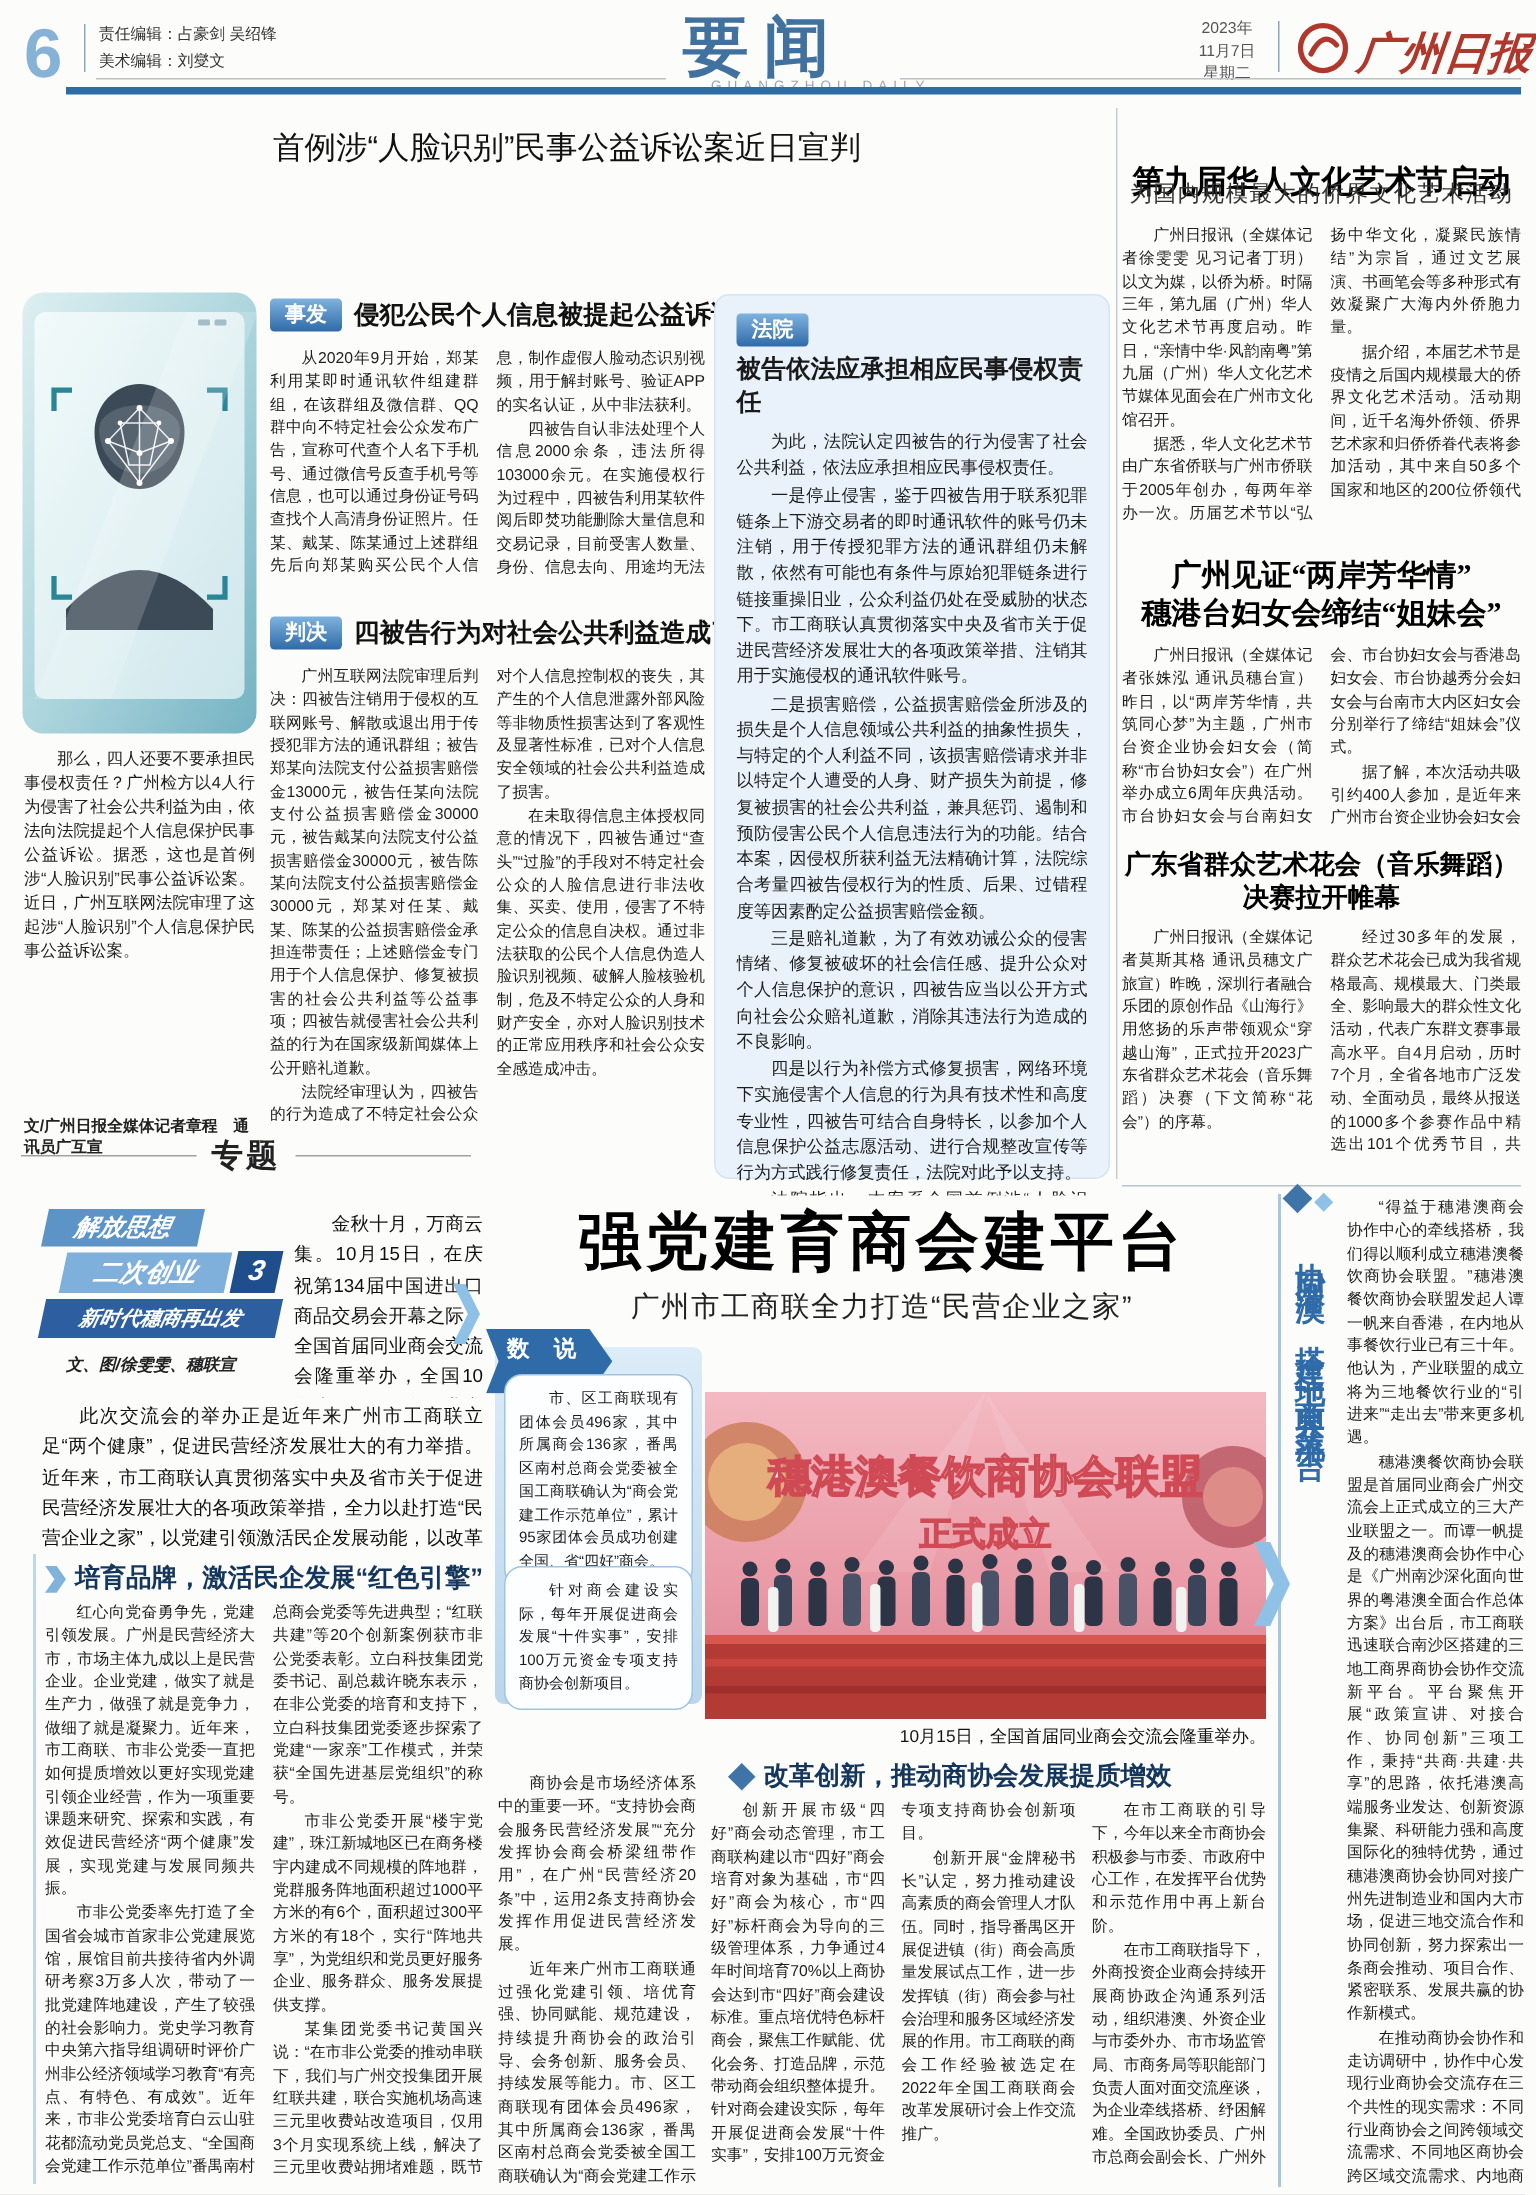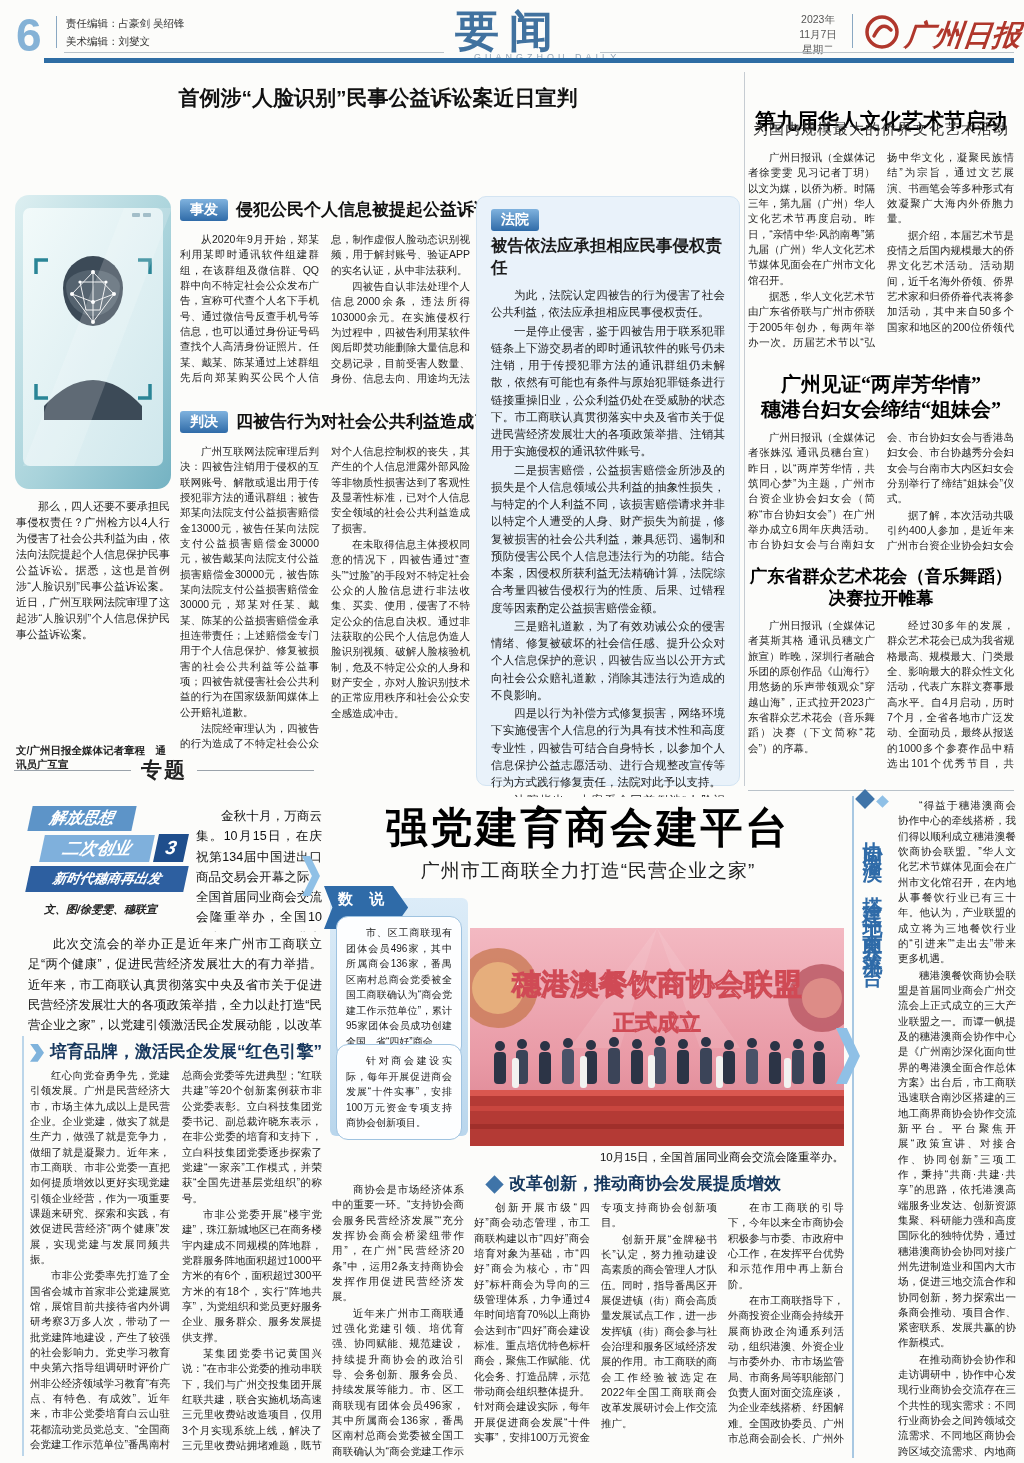--- a/index.html
+++ b/index.html
@@ -14,21 +14,21 @@
   .brand{font-size:29px;font-weight:900;font-style:italic;color:#b0372c;transform:skewX(-6deg);white-space:nowrap;}
   .hline{background:#b9c2c9;height:1px;}
   .blueline{background:#2e6da4;}
   
   .bt{font-size:10.5px;line-height:1.46;text-align:justify;color:#1d1d1d;overflow:hidden;}
   .bt p{margin:0 0 1px;text-indent:2em;}
   .bt2{column-count:2;column-gap:12px;}
   .bt3{column-count:3;column-gap:11px;}
   .kai{font-size:12.5px;line-height:1.62;color:#101010;text-align:justify;overflow:hidden;}
   .kai p{margin:0;text-indent:2em;}
-  .kicker{font-size:21px;font-weight:bold;text-align:center;color:#111;}
+  .kicker{font-size:21px;font-weight:normal;text-align:center;color:#111;}
   .mainhead{font-size:44px;font-weight:900;text-align:center;letter-spacing:1px;color:#000;font-family:"Liberation Serif","DejaVu Serif",serif;white-space:nowrap;}
   .badge{display:inline-block;background:linear-gradient(180deg,#7fb2de,#2f6ba8);color:#fff;font-weight:bold;font-size:14px;padding:2px 10px;border-radius:3px;vertical-align:middle;}
   .sect-title{font-size:17px;font-weight:bold;vertical-align:middle;margin-left:8px;color:#111;}
   .panel{background:#e9f2fa;border:1px solid #d3e4f2;border-radius:10px;}
   .byline{font-size:10.5px;font-weight:bold;color:#222;text-align:left;}
   .atitle{font-weight:900;text-align:center;color:#000;font-family:"Liberation Serif","DejaVu Serif",serif;line-height:1.25;}
   .asub{font-size:15px;text-align:center;color:#333;letter-spacing:1px;}
   .vrule{background:#c6ccd2;width:1px;}
   
   .zt-label{display:flex;align-items:center;gap:10px;}
@@ -349,18 +349,18 @@
     </div>
 
   <div class="abs" style="left:852px;top:796px;width:2px;height:662px;background:#a8c8e2;"></div>
   <div class="abs" style="left:858px;top:792px;">
     <span style="display:inline-block;width:14px;height:14px;background:#3f74a8;transform:rotate(45deg);"></span>
     <span style="display:inline-block;width:9px;height:9px;background:#8fc0e6;transform:rotate(45deg);margin-left:2px;"></span>
   </div>
   <div class="abs vtitle" style="left:860px;top:826px;height:480px;">协同港澳，搭建三地工商界交流平台</div>
   <div class="abs bigchev" style="left:836px;top:1028px;"></div>
   <div class="abs bt" style="left:898px;top:798px;width:118px;height:660px;font-size:10.5px;">
-      <p>“得益于穗港澳商会协作中心的牵线搭桥，我们得以顺利成立穗港澳餐饮商协会联盟。”华人文化艺术节媒体见面会在广州市文化馆召开，在内地从事餐饮行业已有三十年。他认为，产业联盟的成立将为三地餐饮行业的“引进来”“走出去”带来更多机遇。</p>
+      <p>“得益于穗港澳商会协作中心的牵线搭桥，我们得以顺利成立穗港澳餐饮商协会联盟。”穗港澳餐饮商协会联盟发起人谭一帆来自香港，在内地从事餐饮行业已有三十年。他认为，产业联盟的成立将为三地餐饮行业的“引进来”“走出去”带来更多机遇。</p>
       <p>穗港澳餐饮商协会联盟是首届同业商会广州交流会上正式成立的三大产业联盟之一。而谭一帆提及的穗港澳商会协作中心是《广州南沙深化面向世界的粤港澳全面合作总体方案》出台后，市工商联迅速联合南沙区搭建的三地工商界商协会协作交流新平台。平台聚焦开展“政策宣讲、对接合作、协同创新”三项工作，秉持“共商·共建·共享”的思路，依托港澳高端服务业发达、创新资源集聚、科研能力强和高度国际化的独特优势，通过穗港澳商协会协同对接广州先进制造业和国内大市场，促进三地交流合作和协同创新，努力探索出一条商会推动、项目合作、紧密联系、发展共赢的协作新模式。</p>
       <p>在推动商协会协作和走访调研中，协作中心发现行业商协会交流存在三个共性的现实需求：不同行业商协会之间跨领域交流需求、不同地区商协会跨区域交流需求、内地商协会与港澳商协会交流需求。为此，首届同业商会广州交流会应运而生。</p>
     </div>
 
 </div>
 
 </body></html>

